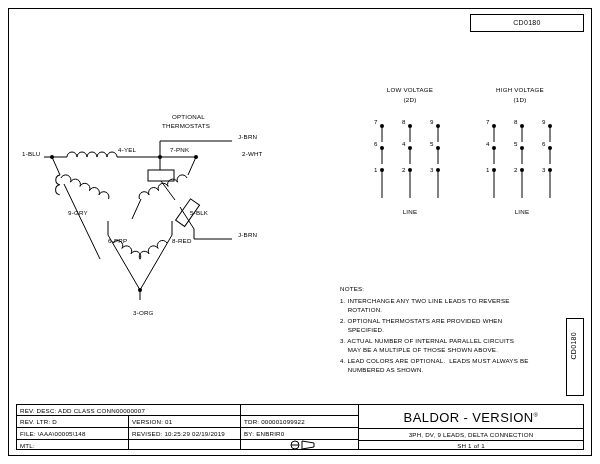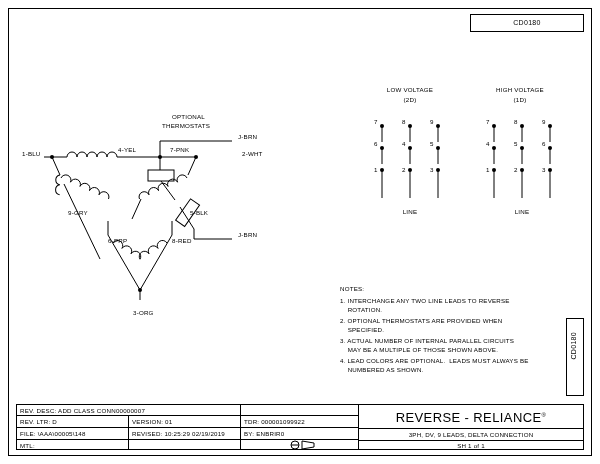--- a/index.html
+++ b/index.html
@@ -240,18 +240,18 @@
   <svg class="abs" style="left:288px;top:440px;" width="30" height="10" viewBox="0 0 30 10">
     <circle cx="7" cy="5" r="4" fill="none" stroke="#000" stroke-width="1"></circle>
     <line x1="3" y1="5" x2="11" y2="5" stroke="#000" stroke-width="1"></line>
     <path d="M14 1 L26 3 L26 7 L14 9 Z" fill="none" stroke="#000" stroke-width="1"></path>
   </svg>
 
   <div class="abs" style="left:358px;top:428px;width:226px;height:1px;background:#000;"></div>
   <div class="abs" style="left:358px;top:440px;width:226px;height:1px;background:#000;"></div>
 
   <div class="abs title ctr" style="left:358px;top:410px;width:226px;">
-    <span>REVERSE - RELIANCE</span><span class="sup">®</span>
+    <span>BALDOR - VERSION</span><span class="sup">®</span>
   </div>
   <div class="abs lbl ctr" style="left:358px;top:431px;width:226px;">3PH, DV, 9 LEADS, DELTA CONNECTION</div>
   <div class="abs lbl ctr" style="left:358px;top:442px;width:226px;">SH 1 of 1</div>
 
 </div>
 
 </body></html>

